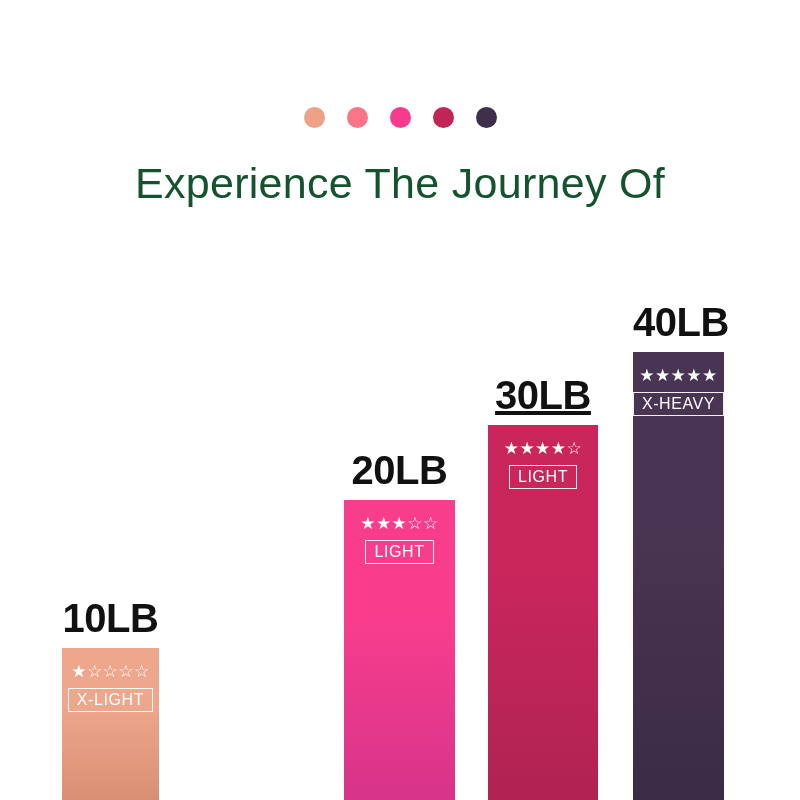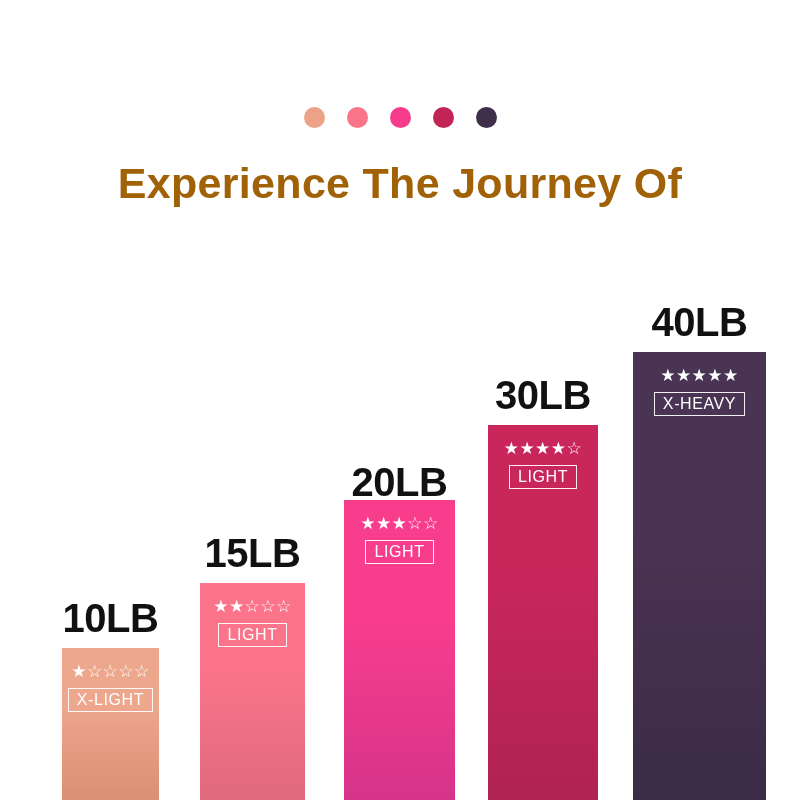--- a/index.html
+++ b/index.html
@@ -41,23 +41,23 @@
     display: block;
   }
 
   
   #headline {
     position: absolute;
     top: 148px;
     left: 0;
     width: 800px;
     text-align: center;
-    color: #a16207;
+    color: #14532d;
     font-family: "Liberation Sans", sans-serif;
-    font-weight: bold;
+    font-weight: normal;
     font-size: 43px;
     line-height: 70px;
     letter-spacing: 0.3px;
   }
   #headline .line {
     display: block;
     white-space: nowrap;
   }
 
   
@@ -140,48 +140,39 @@
   <div id="chart">
       <div class="bar-group" style="left: 62px; width: 97px; height: 152px; margin-top: 48px;">
         <div class="bar-weight" style="bottom: 160px;">10LB</div>
         <div class="bar" style="height: 152px; background: linear-gradient(rgb(237, 167, 141) 0%, rgb(237, 167, 141) 38%, rgb(217, 143, 116) 100%);">
           <div class="bar-inner">
             <div class="stars">★☆☆☆☆</div>
             <div class="badge">X-LIGHT</div>
           </div>
         </div>
       </div>
-      <div class="bar-group" style="left: 200px; width: 105px; height: 217px;">
-        <div class="bar-weight" style="bottom: 225px;">15LB</div>
-        <div class="bar" style="height: 217px; background: linear-gradient(rgb(251, 116, 137) 0%, rgb(251, 116, 137) 38%, rgb(224, 106, 126) 100%);">
-          <div class="bar-inner">
-            <div class="stars">★★☆☆☆</div>
-            <div class="badge">LIGHT</div>
-          </div>
-        </div>
-      </div>
       <div class="bar-group" style="left: 344px; width: 111px; height: 300px;">
-        <div class="bar-weight" style="bottom: 296px;">20LB</div>
+        <div class="bar-weight" style="bottom: 308px;">20LB</div>
         <div class="bar" style="height: 300px; background: linear-gradient(rgb(249, 61, 141) 0%, rgb(249, 61, 141) 38%, rgb(214, 52, 138) 100%);">
           <div class="bar-inner">
             <div class="stars">★★★☆☆</div>
             <div class="badge">LIGHT</div>
           </div>
         </div>
       </div>
       <div class="bar-group" style="left: 488px; width: 110px; height: 375px;">
-        <div class="bar-weight" style="bottom: 383px;">30LB</div>
+        <div class="bar-weight" style="bottom: 383px; text-decoration: underline;">30LB</div>
         <div class="bar" style="height: 375px; background: linear-gradient(rgb(201, 38, 92) 0%, rgb(201, 38, 92) 38%, rgb(176, 35, 83) 100%);">
           <div class="bar-inner">
             <div class="stars">★★★★☆</div>
             <div class="badge">LIGHT</div>
           </div>
         </div>
       </div>
-      <div class="bar-group" style="left: 633px; width: 91px; height: 448px; padding-left: 42px;">
+      <div class="bar-group" style="left: 633px; width: 91px; height: 448px;">
         <div class="bar-weight" style="bottom: 456px;">40LB</div>
         <div class="bar" style="height: 448px; background: linear-gradient(rgb(74, 52, 83) 0%, rgb(74, 52, 83) 38%, rgb(59, 43, 70) 100%);">
           <div class="bar-inner">
             <div class="stars">★★★★★</div>
             <div class="badge">X-HEAVY</div>
           </div>
         </div>
       </div>
     </div>
 

